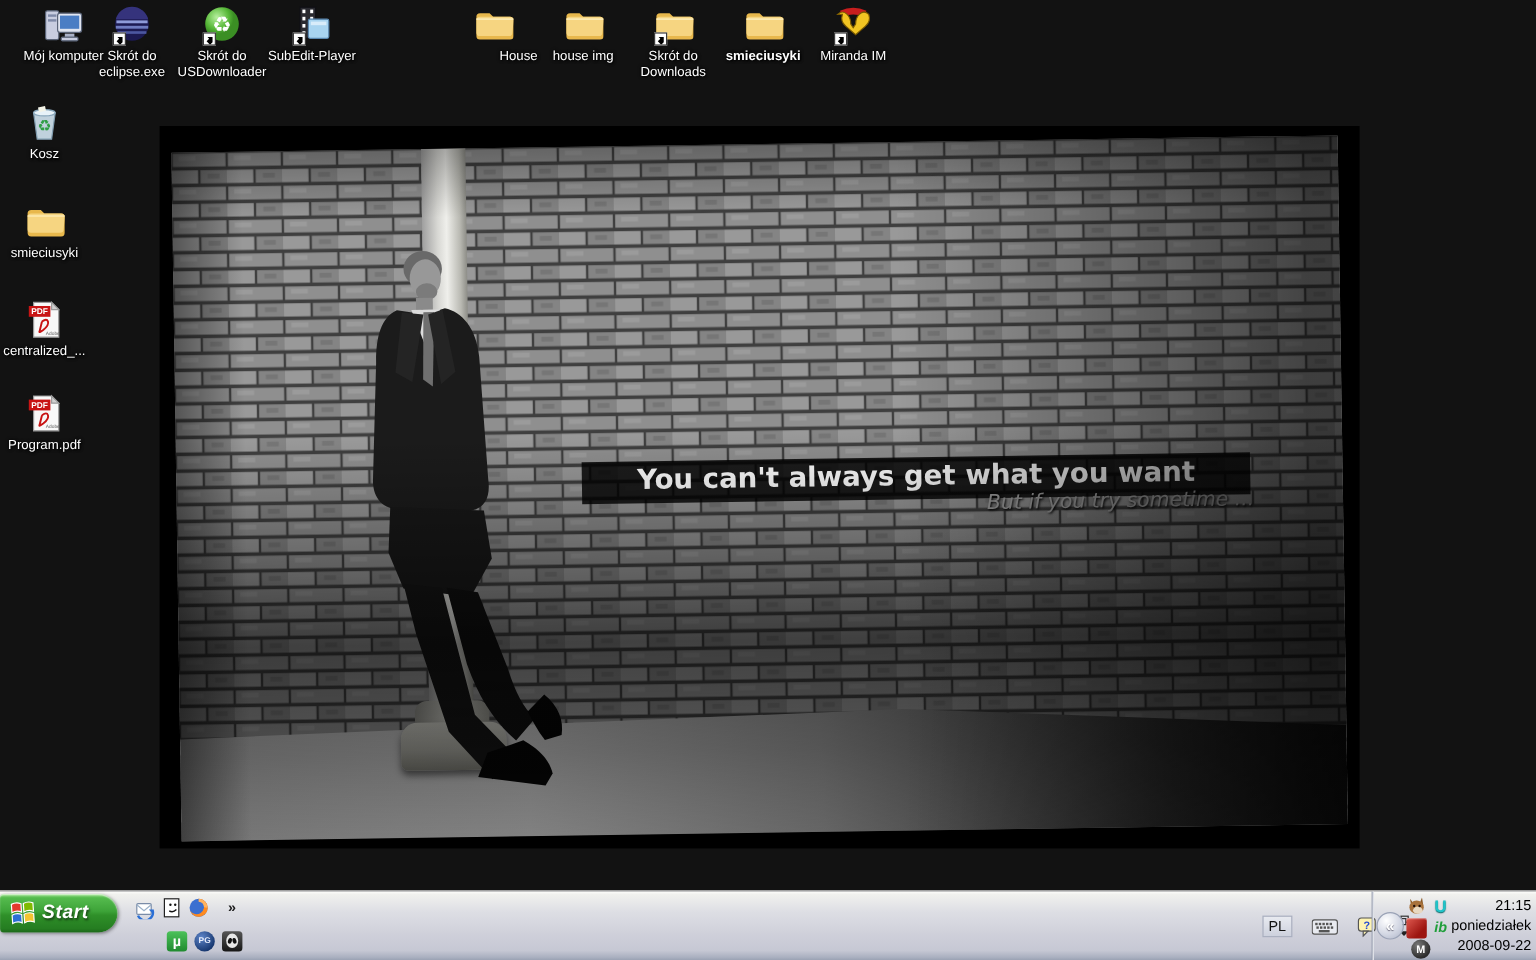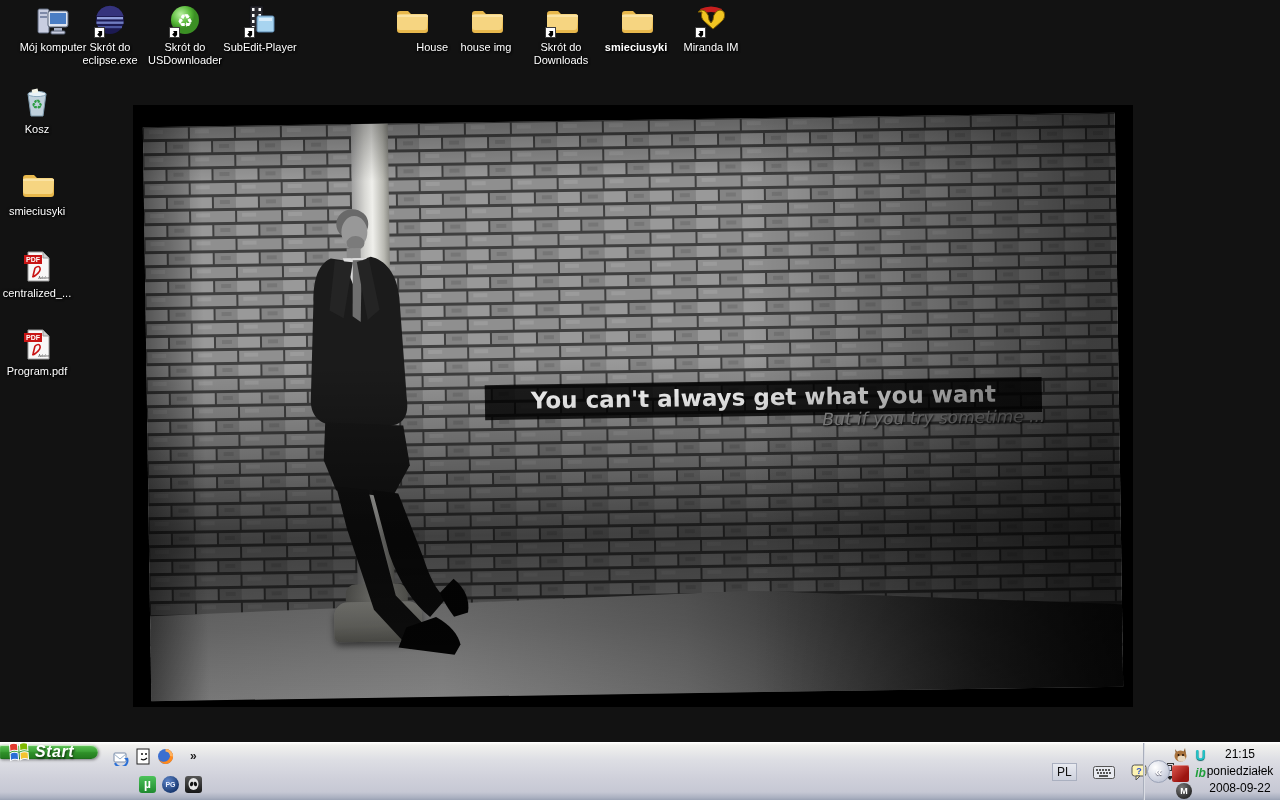--- a/index.html
+++ b/index.html
@@ -38,38 +38,38 @@
   .band{position:absolute;left:338px;top:263px;width:557px;height:35px;background:rgba(0,0,0,.82);}
   .caption{position:absolute;left:338px;top:266px;width:557px;text-align:center;
     font-family:"DejaVu Sans",sans-serif;font-weight:bold;font-size:23px;color:#fff;letter-spacing:0px;}
   .subcaption{position:absolute;right:74px;top:292px;font-family:"DejaVu Sans",sans-serif;
     font-style:italic;font-size:17px;color:#a9a9a9;text-shadow:1px 1px 2px #000;}
 
   
   .taskbar{position:absolute;left:0;top:742px;width:1280px;height:58px;
     background:linear-gradient(180deg,#fdfdfb 0%,#f1f1ee 4%,#dddee4 30%,#cfd0da 62%,#c6c8d4 86%,#aab0c0 96%,#9aa2b4 100%);
     border-top:1px solid #fff;box-sizing:border-box;}
-  .start{position:absolute;left:0;top:2px;width:98px;height:14px;border-radius:3px 16px 16px 3px;
+  .start{position:absolute;left:0;top:2px;width:98px;height:32px;border-radius:3px 16px 16px 3px;
     background:linear-gradient(180deg,#9be48b 0%,#55bb4e 10%,#3da338 45%,#2f9029 55%,#257d21 90%,#1c681a 100%);
     box-shadow:inset 0 1px 1px rgba(255,255,255,.6),1px 1px 3px rgba(0,0,0,.45);
     display:flex;align-items:center;gap:5px;padding-left:8px;box-sizing:border-box;cursor:pointer;}
   .start .slabel{color:#fff;font-size:16px;font-weight:bold;font-style:italic;
     text-shadow:1px 2px 2px rgba(0,0,0,.55);letter-spacing:.5px;}
   .ql{position:absolute;width:17px;height:17px;cursor:pointer;}
   .qlchev{position:absolute;left:190px;top:6px;font-size:12px;font-weight:bold;color:#1c1c1c;cursor:pointer;}
   .langbar{position:absolute;left:1052px;top:18px;height:22px;display:flex;align-items:center;gap:16px;}
   .pl{font-size:12px;color:#111;background:linear-gradient(#e8eaf0,#cdd1dd);padding:1px 4px;border:1px solid #aab0c0;cursor:pointer;}
   .trayDivider{position:absolute;left:1143px;top:0;width:2px;height:58px;
     background:linear-gradient(90deg,#8f96a8,#f4f5f8);}
   .trayball{position:absolute;left:1147px;top:17px;width:23px;height:23px;border-radius:50%;
     background:radial-gradient(circle at 35% 30%,#ffffff,#d4d8e4 55%,#aeb5c8);
     border:1px solid #9aa2b6;box-sizing:border-box;color:#fff;font-weight:bold;font-size:13px;
     text-align:center;line-height:21px;text-shadow:0 1px 1px #667;cursor:pointer;}
   .tico{position:absolute;width:17px;height:17px;cursor:pointer;}
-  .clock{position:absolute;left:1204px;top:3px;width:72px;text-align:center;
+  .clock{position:absolute;left:1204px;top:3px;width:72px;text-align:right;
     font-size:12px;line-height:17px;color:#000;cursor:default;}
 
   .glyph-mu{display:block;width:100%;height:100%;border-radius:3px;
     background:linear-gradient(#4cc25a,#1f8a2f);color:#fff;font-weight:bold;font-size:12px;
     text-align:center;line-height:16px;}
   .glyph-pg{display:block;width:100%;height:100%;border-radius:50%;
     background:radial-gradient(circle at 35% 30%,#5d84c8,#16366e 75%);color:#e8eefc;
     font-weight:bold;font-size:7px;text-align:center;line-height:17px;}
   .glyph-bs{display:block;width:100%;height:100%;border-radius:3px;
     background:linear-gradient(#565656,#161616);position:relative;}

